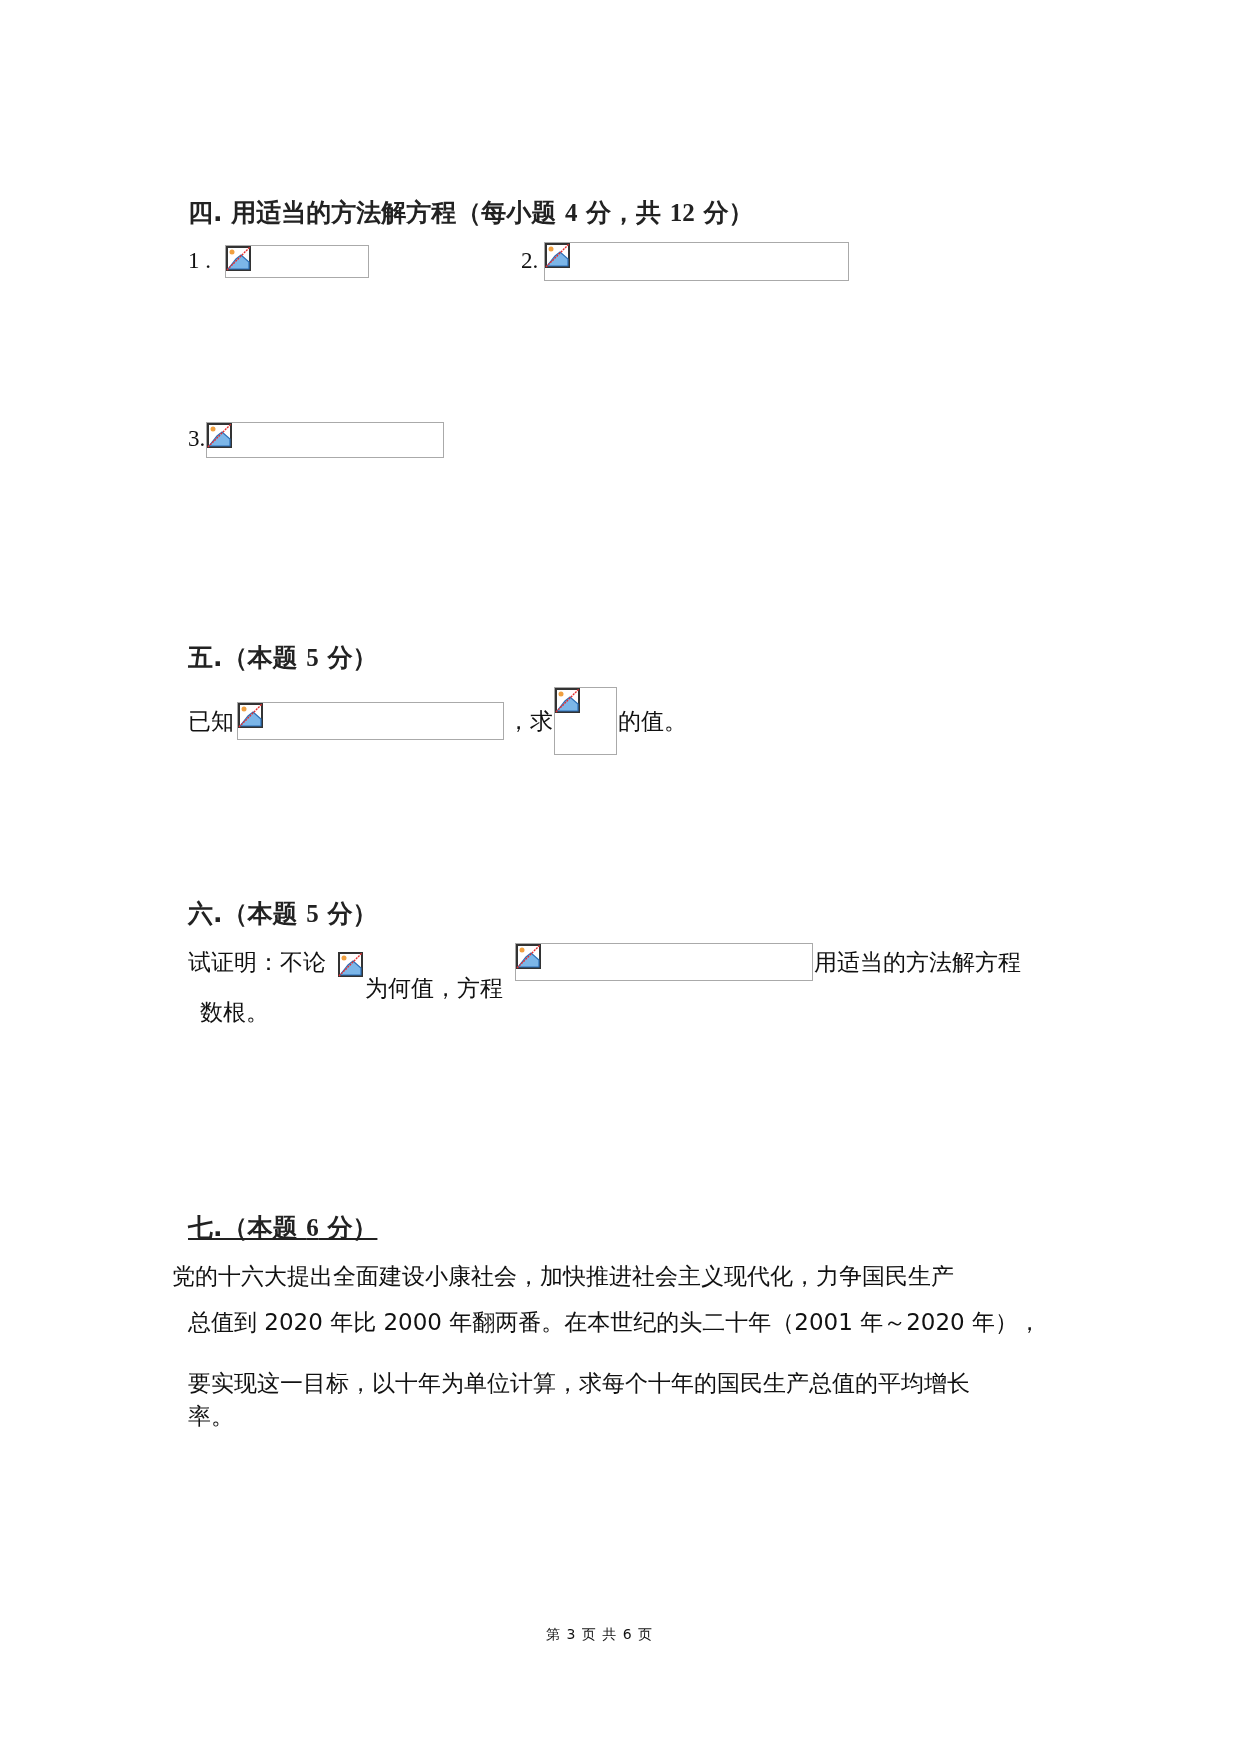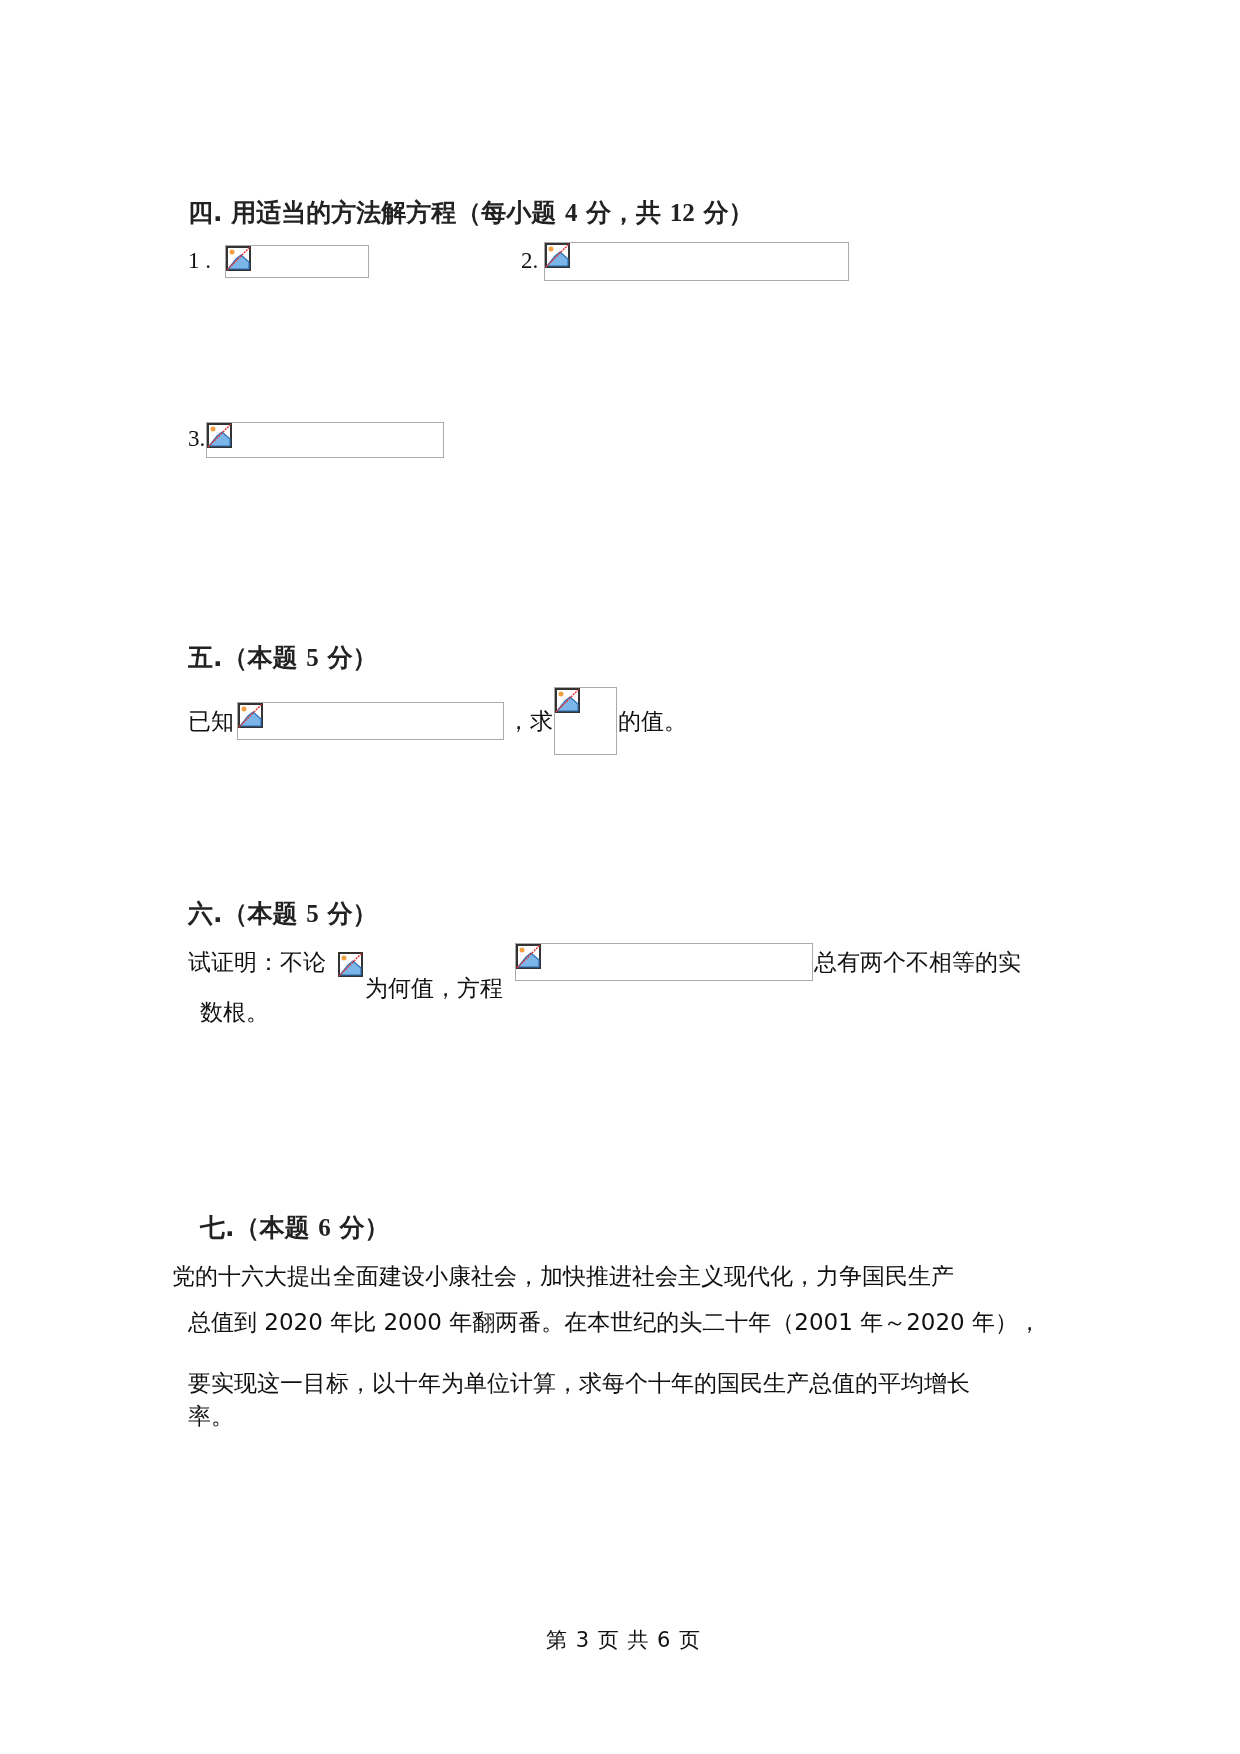--- a/index.html
+++ b/index.html
@@ -36,21 +36,21 @@
     }
     .broken {
       position: absolute;
       left: 0;
       top: 0;
       width: 25px;
       height: 25px;
     }
     .broken svg { display: block; }
     .footer {
-      font-size: 21px;
+      font-size: 14px;
       color: #111111;
       letter-spacing: 1px;
     }
   </style>
 </head>
 <body>
 
 <div class="abs heading" style="left:188px; top:196px;">
   <span>四. 用适当的方法解方程（每小题 </span><span class="num">4</span><span> 分，共 </span><span class="num">12</span><span> 分）</span>
 </div>
@@ -138,24 +138,24 @@
 <div class="imgbox" style="left:515px; top:943px; width:298px; height:38px;">
   <span class="broken">
     <svg width="25" height="25" viewBox="0 0 25 25">
         <rect x="1" y="1" width="23" height="23" fill="#fff" stroke="#333" stroke-width="2"></rect>
         <circle cx="6" cy="6" r="2.5" fill="#f0a040"></circle>
         <path d="M2 23 L10 13 L15 9 L23 16 L23 23 Z" fill="#7cb6e8" stroke="#2a6fb8" stroke-width="1.2"></path>
         <line x1="1" y1="24" x2="24" y2="1" stroke="#e83030" stroke-width="1.4" stroke-dasharray="2,1"></line>
       </svg>
   </span>
 </div>
-<div class="abs body-text" style="left:814px; top:947px;">总有两个不相等的实</div>
+<div class="abs body-text" style="left:814px; top:947px;">用适当的方法解方程</div>
 <div class="abs body-text" style="left:200px; top:997px;font-family:Liberation Mono, monospace;">数根。</div>
 
-<div class="abs heading" style="left:200px; top:1211px;">
+<div class="abs heading" style="left:188px; top:1211px;text-decoration:underline;">
   <span>七.（本题 </span><span class="num">6</span><span> 分）</span>
 </div>
 
 <div class="abs body-text" style="left:172px; top:1261px;">党的十六大提出全面建设小康社会，加快推进社会主义现代化，力争国民生产</div>
 <div class="abs body-text" style="left:188px; top:1307px;text-align:center;">总值到 2020 年比 2000 年翻两番。在本世纪的头二十年（2001 年～2020 年），</div>
 <div class="abs body-text" style="left:188px; top:1368px;">要实现这一目标，以十年为单位计算，求每个十年的国民生产总值的平均增长</div>
 <div class="abs body-text" style="left:188px; top:1401px;">率。</div>
 
 <div class="abs footer" style="left:546px; top:1626px;">第 3 页 共 6 页</div>
 

